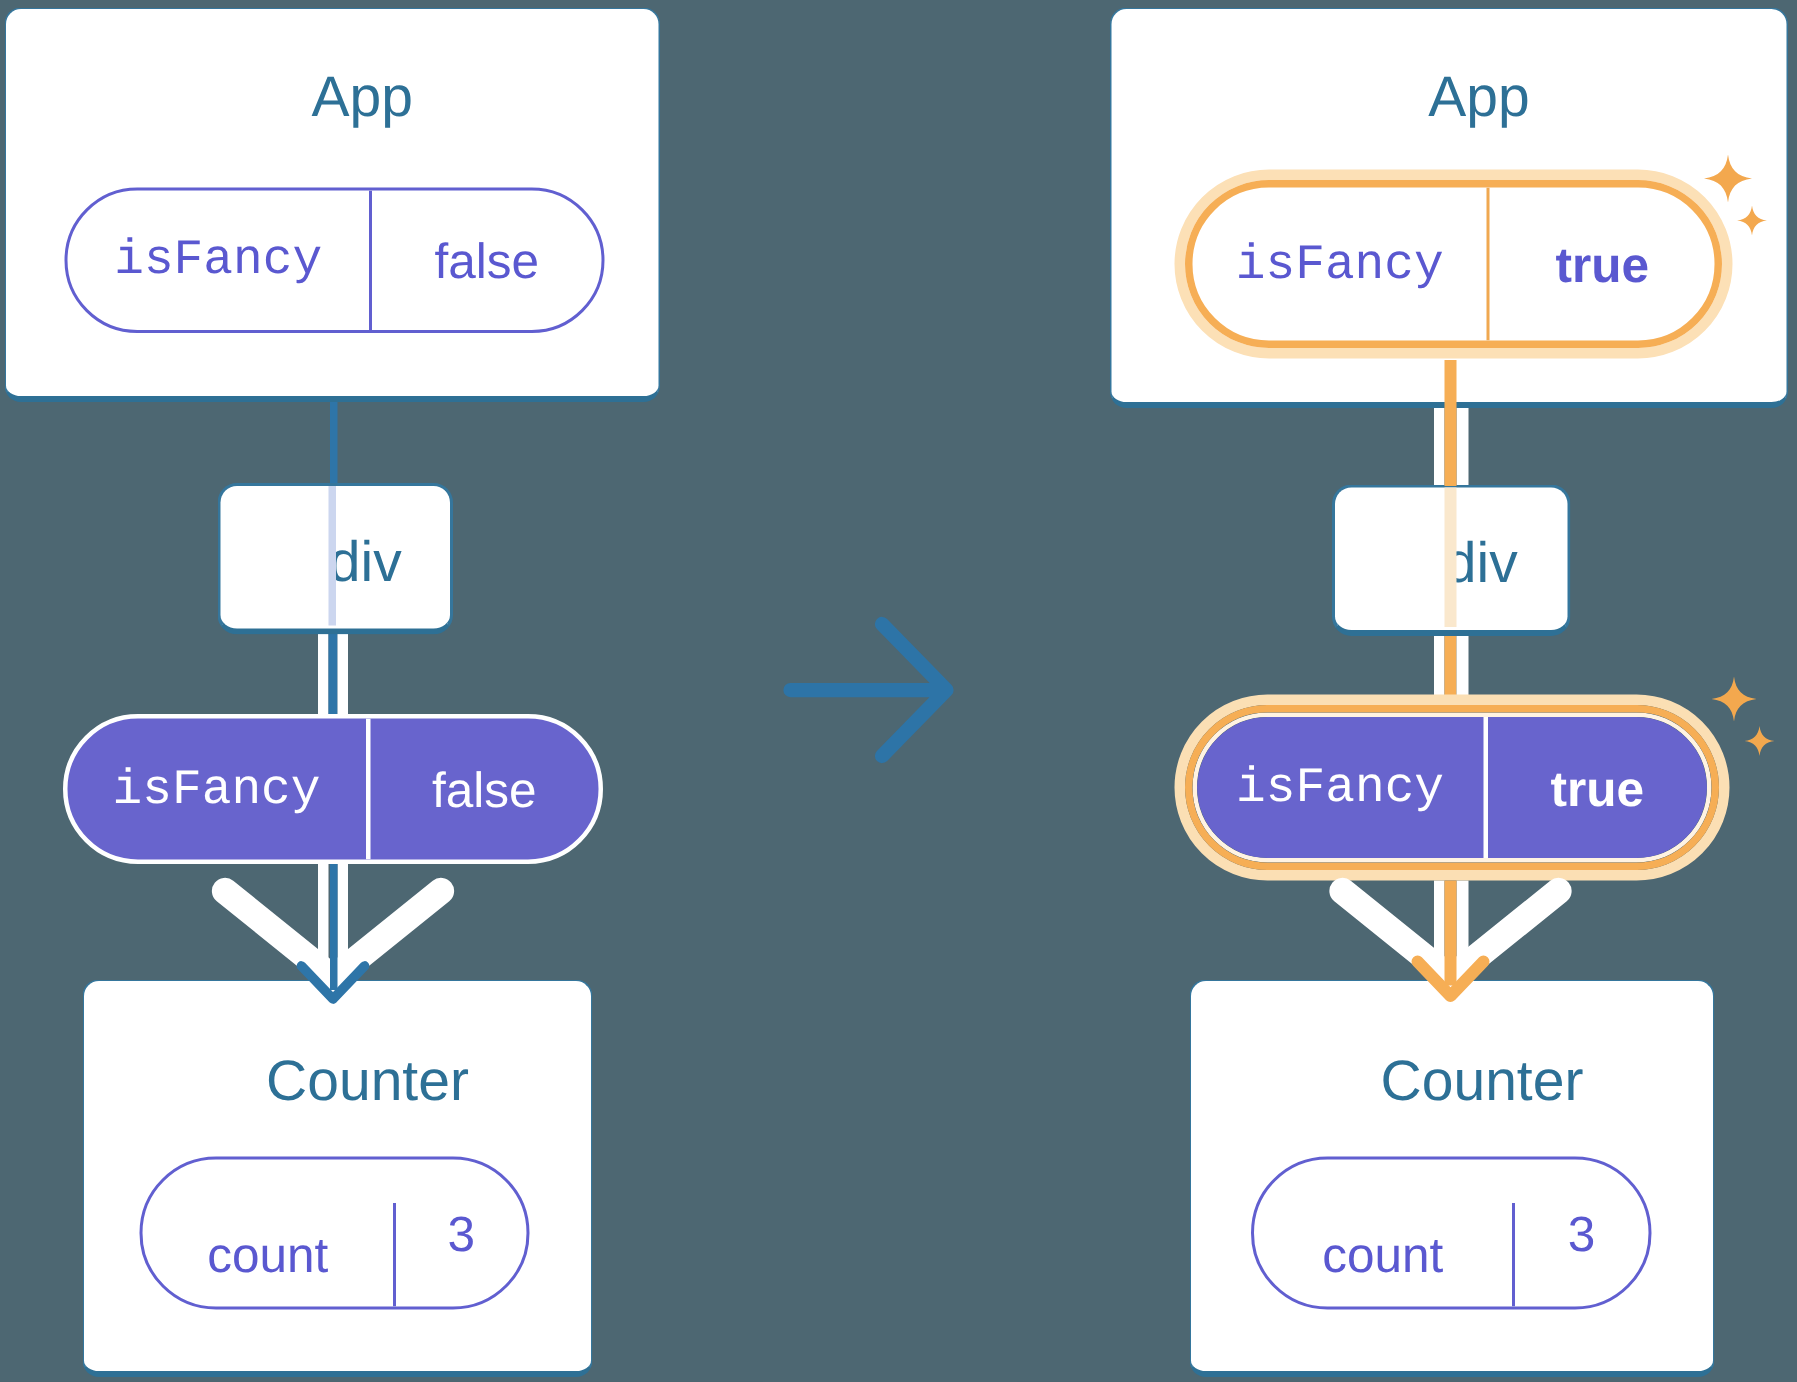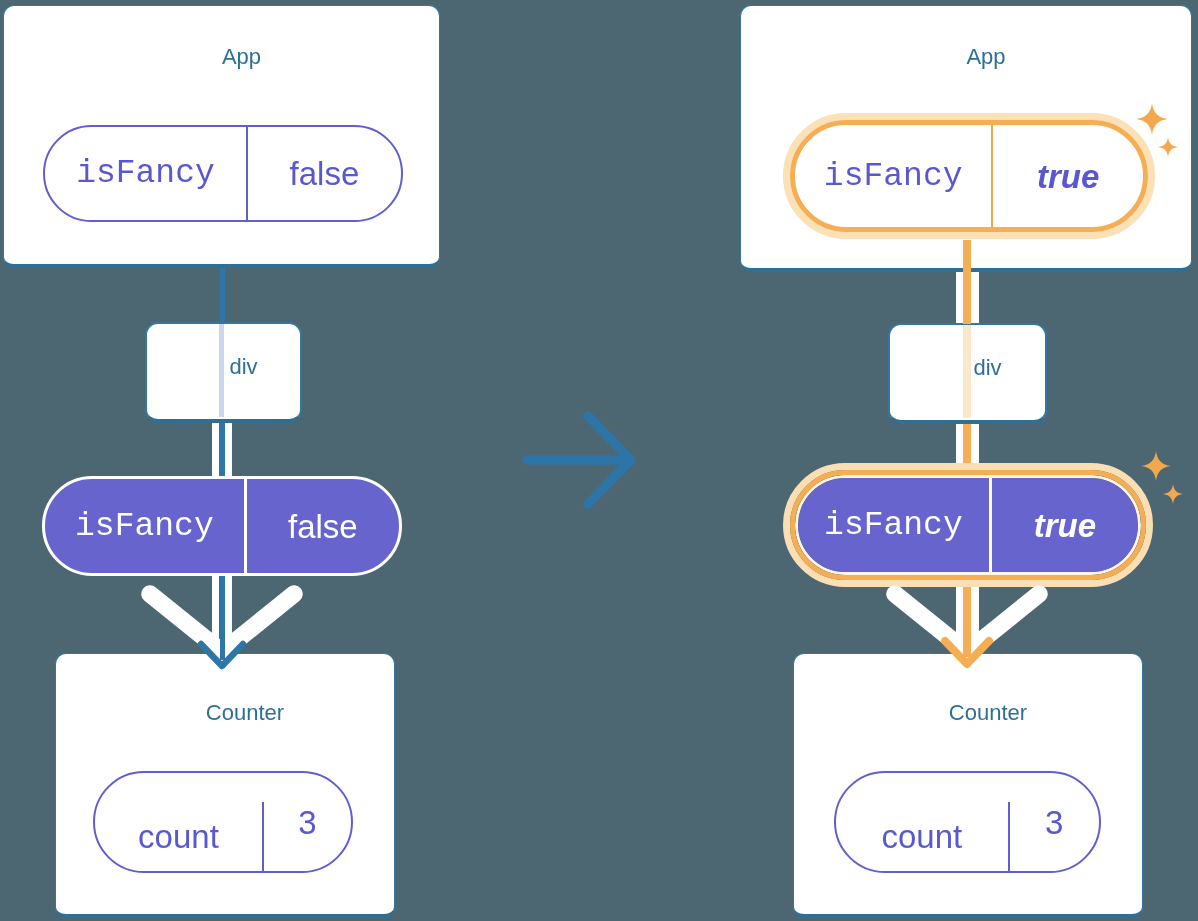--- a/index.html
+++ b/index.html
@@ -10,41 +10,41 @@
   }
   
   .card{
     position:absolute;background:#fff;z-index:2;
     border:1.5px solid #35769c;border-bottom:4.5px solid #2e7095;
     border-radius:11px;
   }
   .card.small{border-width:2px;border-bottom-width:4.5px;border-radius:13px;}
   .card-title{
     position:absolute;left:0;right:0;text-align:center;
-    font-size:22px;font-weight:500;color:#2d7096;margin-left:40px;
+    font-size:38px;font-weight:500;color:#2d7096;margin-left:40px;
   }
   
   .vline{position:absolute;z-index:1;}
   .vline.teal{background:#2e75a8;}
   .vline.white{background:#ffffff;}
   .vline.orange{background:#f6ae55;}
   .vline.faded-blue{background:#ccd6ef;}
   .vline.faded-peach{background:#fae8cd;}
   .overline{z-index:3;}
   
   .pill{position:absolute;display:flex;align-items:stretch;overflow:hidden;}
   .cell{display:flex;align-items:center;justify-content:center;font-size:33px;line-height:1;}
   .pill-outline{border:2.5px solid #615fd0;border-radius:60px;color:#5a58d0;background:#fff;}
   .pill-outline .cell-l{border-right:2px solid #615fd0;}
   .pill-filled{background:#6864cd;border:3px solid #fff;border-radius:60px;color:#fff;}
   .pill-filled .cell-l{border-right:3.5px solid #fff;}
   .split-57{flex:0 0 57%;font-family:Liberation Mono, monospace;}
   .split-43{flex:1 1 auto;}
   .split-66{flex:0 0 66%;margin-top:29px;}
-  .bold{font-weight:700;font-style:italic;}
+  .bold{font-weight:700;}
   
   .ring-outer{position:absolute;z-index:2;border:7px solid #fce0b6;border-radius:70px;}
   .ring-mid{width:100%;height:100%;border:5.5px solid #f6ae55;border-radius:62px;overflow:hidden;display:flex;align-items:stretch;}
   .ring-mid.white-core{background:#fff;color:#5a58d0;}
   .ring-mid.white-core .cell-l{border-right:2.5px solid #f0a850;}
   .ring-thin{width:100%;height:100%;border:3px solid #fff3e2;border-radius:54px;overflow:hidden;display:flex;}
   .purple-core{width:100%;height:100%;background:#6864cd;color:#fff;border-radius:49px;display:flex;align-items:stretch;overflow:hidden;}
   .purple-core .cell-l{border-right:3.5px solid #fff;}
   
   .sparkle{position:absolute;z-index:4;color:#f3a84e;}

